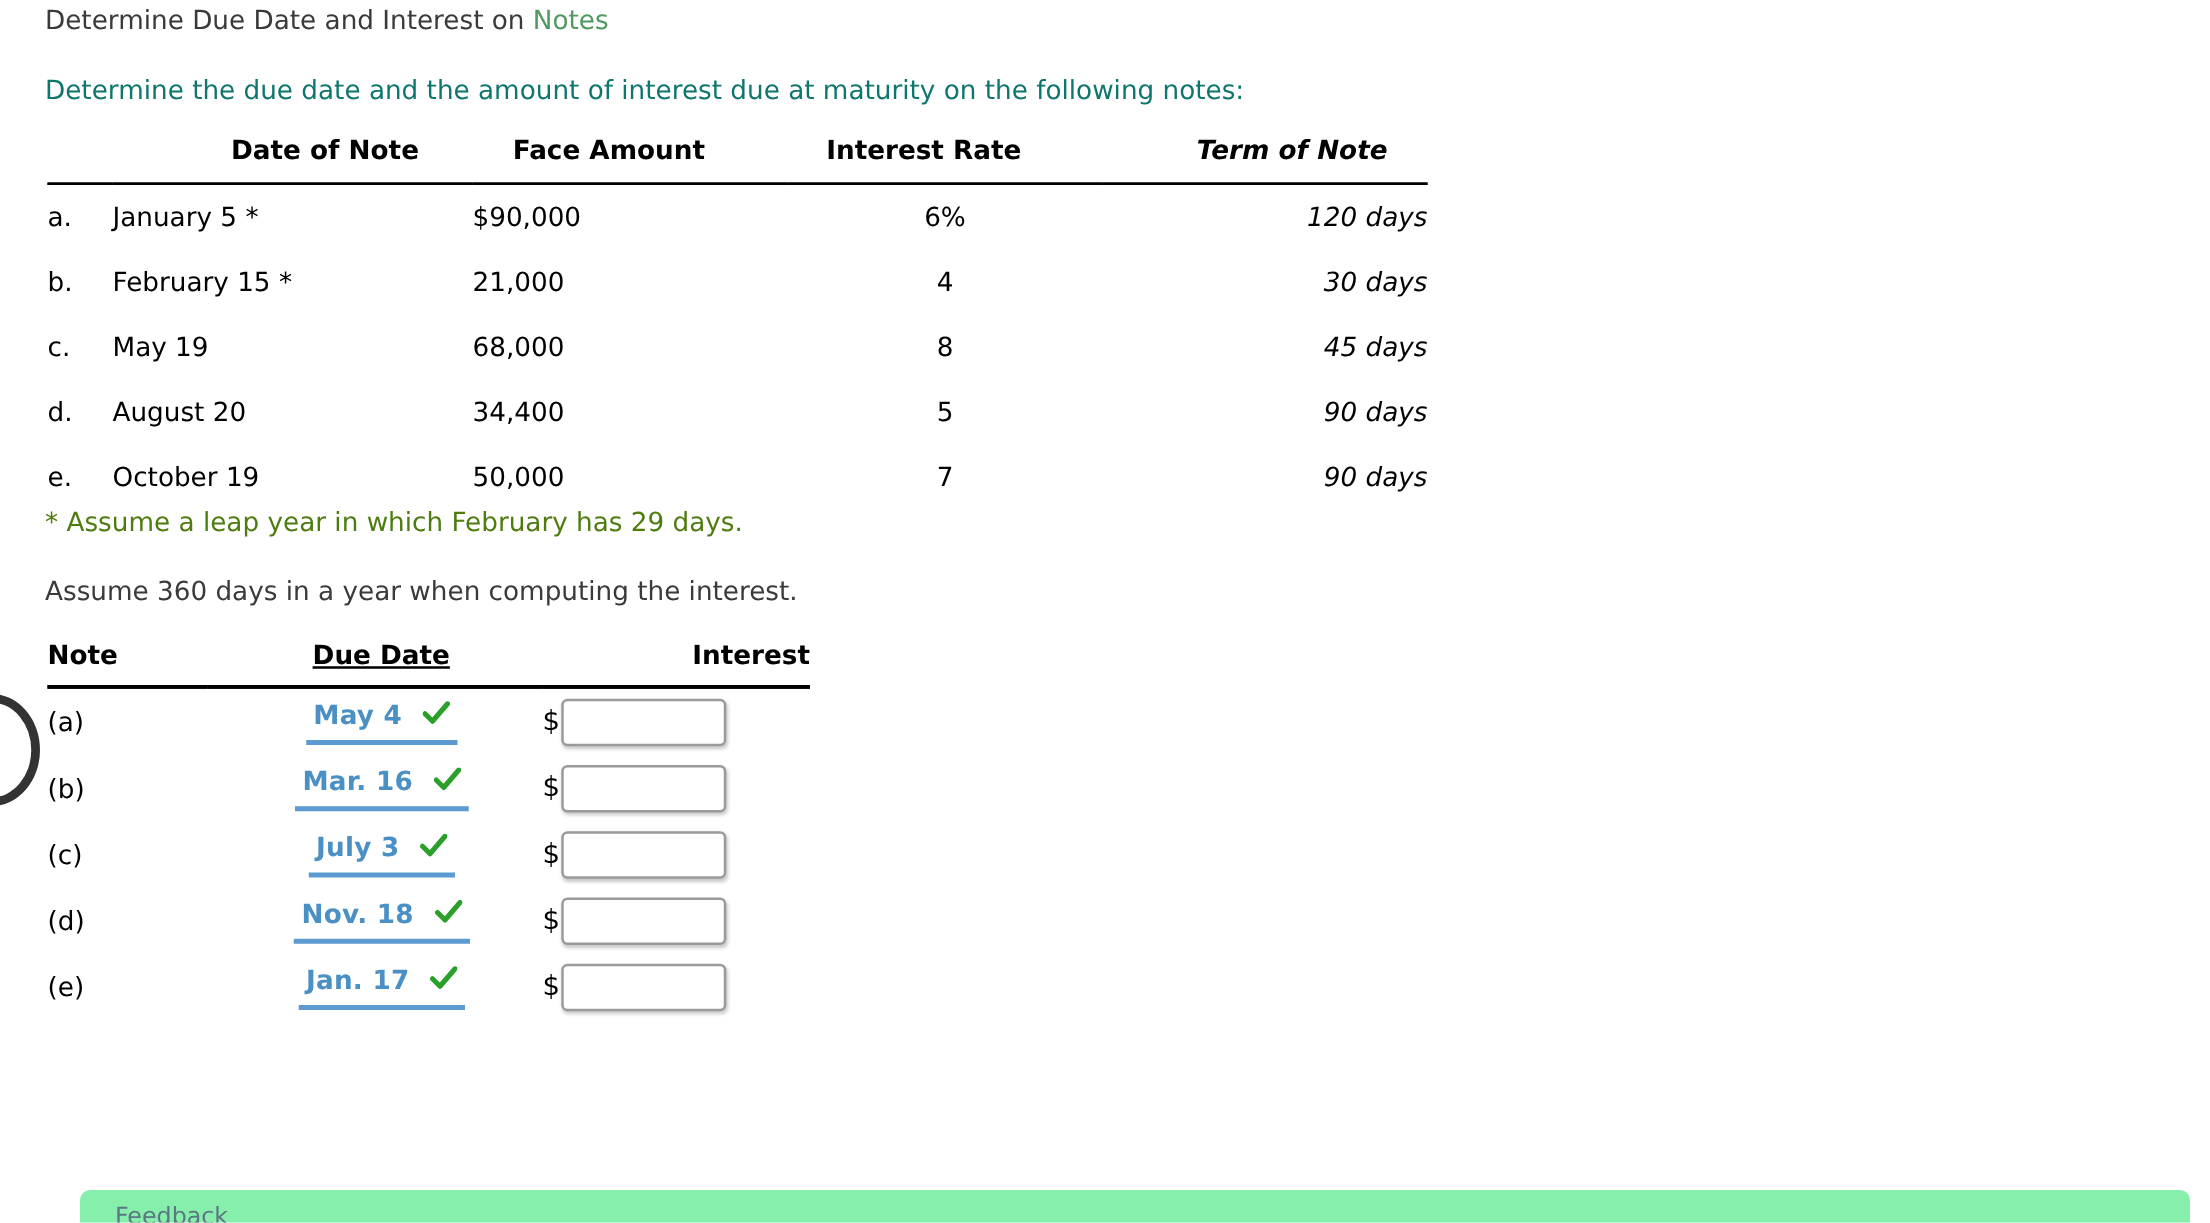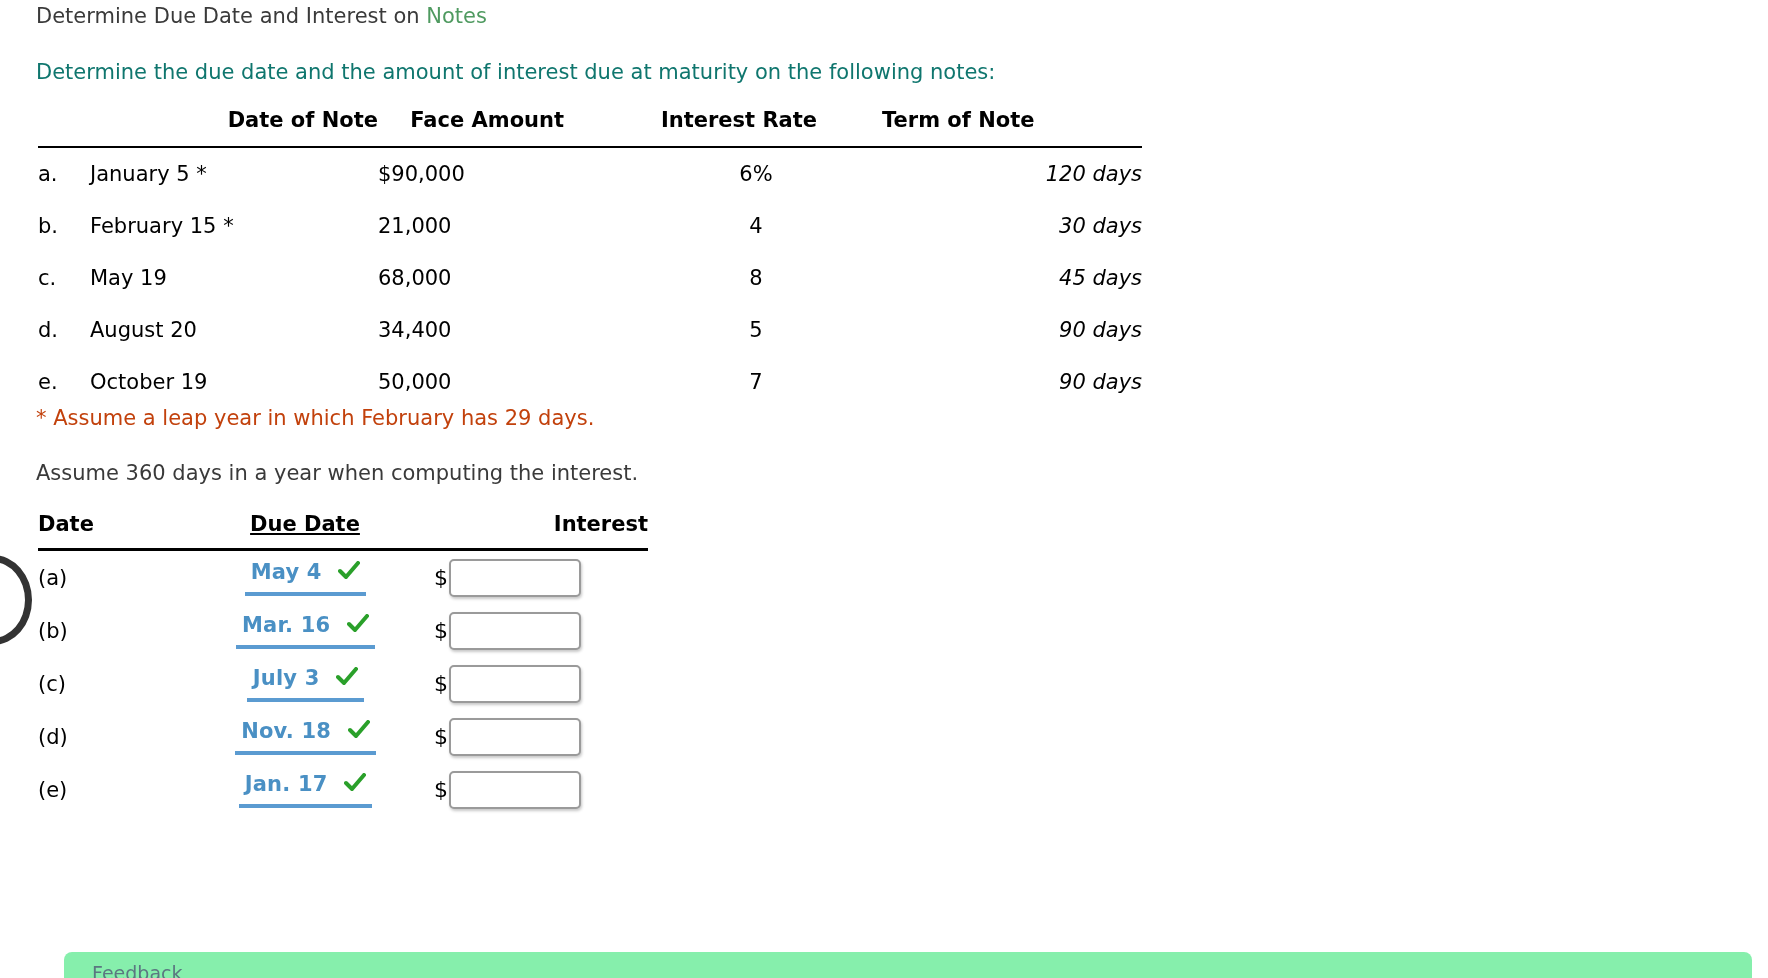--- a/index.html
+++ b/index.html
@@ -41,21 +41,21 @@
     color: #0f766e;
     white-space: nowrap;
   }
 
   .footnote-line {
     position: absolute;
     left: 36px;
     top: 404px;
     font-size: 21px;
     line-height: 28px;
-    color: #c2410c;
+    color: #4d7c0f;
     white-space: nowrap;
   }
 
   .assume-line {
     position: absolute;
     left: 36px;
     top: 459px;
     font-size: 21px;
     line-height: 28px;
     color: #3a3a3a;
@@ -94,22 +94,22 @@
 
   .notes-table th.th-key { border-bottom: 2px solid #000; }
   .cell-key   { text-align: left; }
   .cell-date  { text-align: left; }
   .cell-face  { text-align: left; padding-right: 66px; }
   .cell-rate  { text-align: center; padding-right: 34px; }
   .cell-term  { text-align: right; padding-right: 32px; font-style: italic; }
 
   .notes-table th.th-face { padding-right: 66px; text-align: right; }
   .notes-table th.th-rate { padding-right: 34px; text-align: center; }
-  .notes-table th.th-term { padding-right: 32px; text-align: left; }
-  .notes-table th.th-date { padding-left: 52px; text-align: right; }
+  .notes-table th.th-term { padding-right: 32px; text-align: right; font-style: italic; }
+  .notes-table th.th-date { padding-left: 52px; text-align: center; }
 
   
   .answer-table {
     position: absolute;
     left: 38px;
     top: 512px;
     width: 610px;
     border-collapse: collapse;
     table-layout: fixed;
   }
@@ -290,21 +290,21 @@
 <div class="cursor-ring"></div>
 
 <table class="answer-table">
   <colgroup>
     <col class="ac-note">
       <col class="ac-duedate">
       <col class="ac-interest">
   </colgroup>
   <thead>
     <tr>
-      <th class="th-note">Date</th>
+      <th class="th-note">Note</th>
       <th class="th-duedate">Due Date</th>
       <th class="th-interest">Interest</th>
     </tr>
   </thead>
   <tbody>
     <tr>
       <td class="td-note">(a)</td>
       <td class="td-duedate">
         <span class="duedate-chip">
           <span class="duedate-text">May 4</span>

